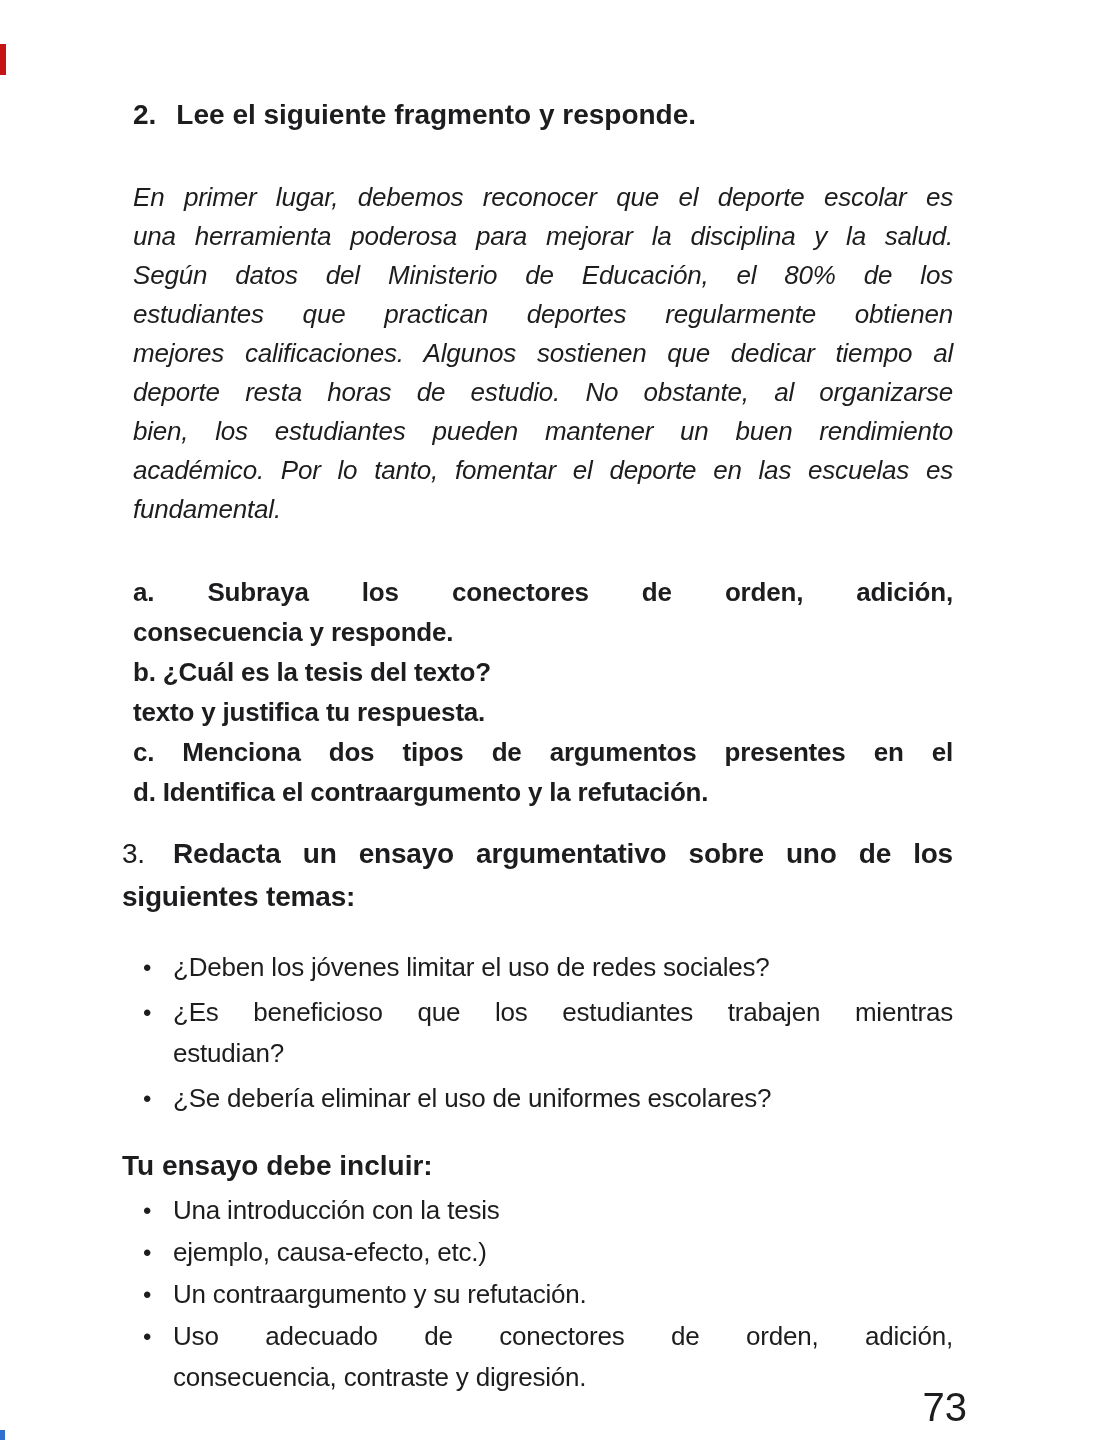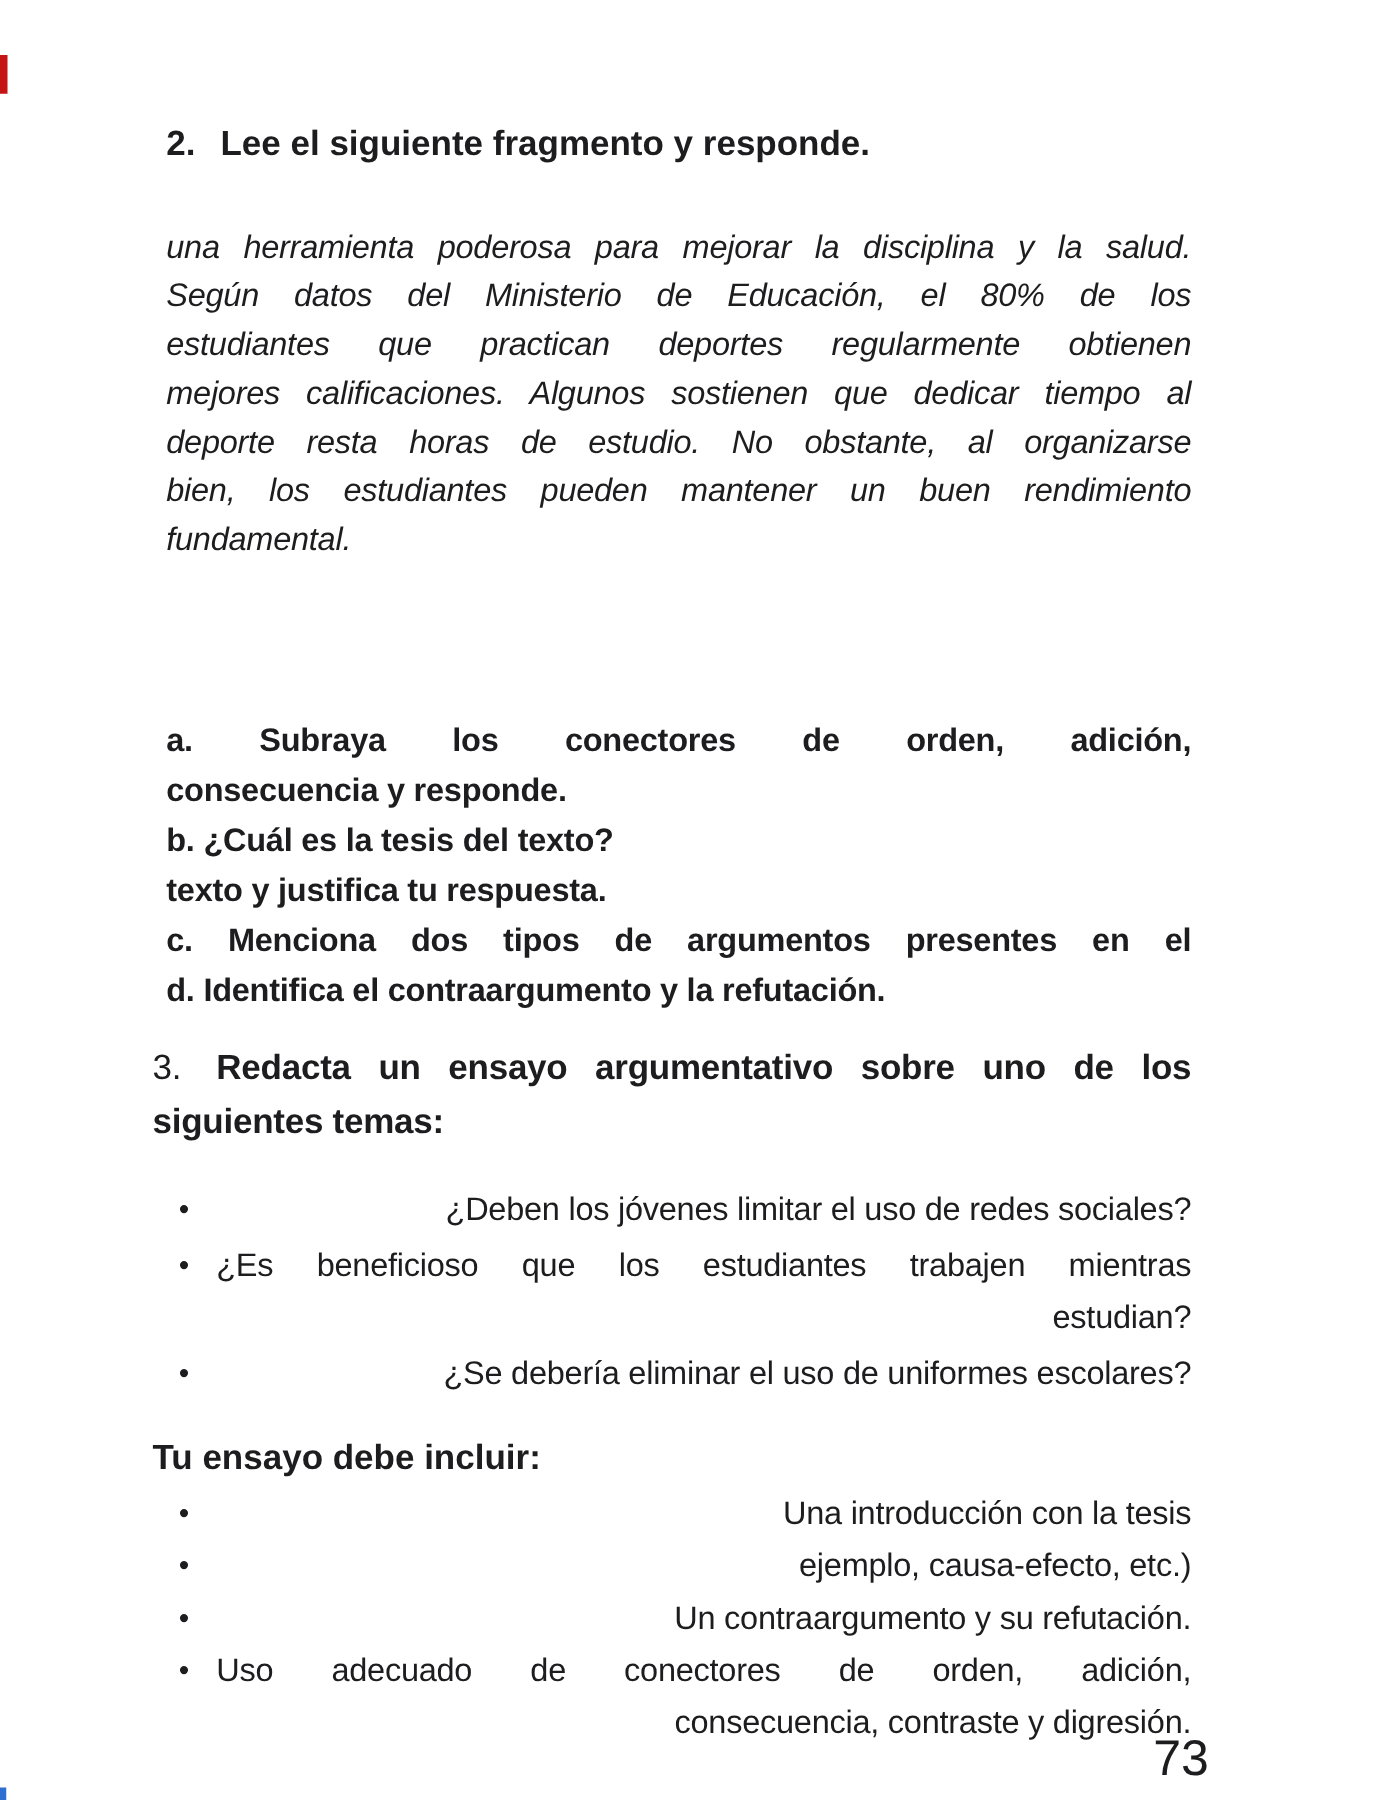--- a/index.html
+++ b/index.html
@@ -40,21 +40,21 @@
   
   #sec3{left:122px;top:788px;width:831px;font-size:28px;letter-spacing:-0.2px;}
   #sec3 .ln{height:43px;line-height:43px;}
   #sec3 .num{font-weight:400;margin-right:6px;}
 
   
   .blist{font-size:26px;letter-spacing:-0.2px;}
   .item{display:flex;margin-bottom:4px;}
   .bu{box-sizing:border-box;width:51px;padding-left:21px;line-height:41px;font-size:24px;flex:none;}
   .it{flex:1;}
-  .blist .ln{height:41px;line-height:41px;text-align:right;}
+  .blist .ln{height:41px;line-height:41px;}
   #topics{left:122px;top:903px;width:831px;}
   #reqs{left:122px;top:1146px;width:831px;}
   #reqs .item{margin-bottom:1px;}
 
   
   #tu-ensayo{left:122px;top:1101px;width:831px;font-size:28px;line-height:42px;font-weight:700;}
 
   
   #page-number{position:absolute;top:1340px;right:145px;font-size:40px;line-height:46px;font-weight:400;}
 </style>
@@ -66,26 +66,28 @@
   <div class="mark mark-red"></div>
   <div class="mark mark-blue"></div>
   <div class="mark mark-green"></div>
   <div class="mark mark-navy"></div>
 
   <div id="h2-heading" class="blk">
     <span class="hnum">2.</span><span>Lee el siguiente fragmento y responde.</span>
   </div>
 
   <div id="fragment" class="blk it-al">
+    <div class="ln just">En primer lugar, debemos reconocer que el deporte escolar es</div>
     <div class="ln just">una herramienta poderosa para mejorar la disciplina y la salud.</div>
     <div class="ln just">Según datos del Ministerio de Educación, el 80% de los</div>
     <div class="ln just">estudiantes que practican deportes regularmente obtienen</div>
     <div class="ln just">mejores calificaciones. Algunos sostienen que dedicar tiempo al</div>
     <div class="ln just">deporte resta horas de estudio. No obstante, al organizarse</div>
     <div class="ln just">bien, los estudiantes pueden mantener un buen rendimiento</div>
+    <div class="ln just">académico. Por lo tanto, fomentar el deporte en las escuelas es</div>
     <div class="ln">fundamental.</div>
   </div>
 
   <div id="questions" class="blk">
     <div class="ln just">a. Subraya los conectores de orden, adición,</div>
     <div class="ln">consecuencia y responde.</div>
     <div class="ln">b. ¿Cuál es la tesis del texto?</div>
     <div class="ln">texto y justifica tu respuesta.</div>
     <div class="ln just">c. Menciona dos tipos de argumentos presentes en el</div>
     <div class="ln">d. Identifica el contraargumento y la refutación.</div>

